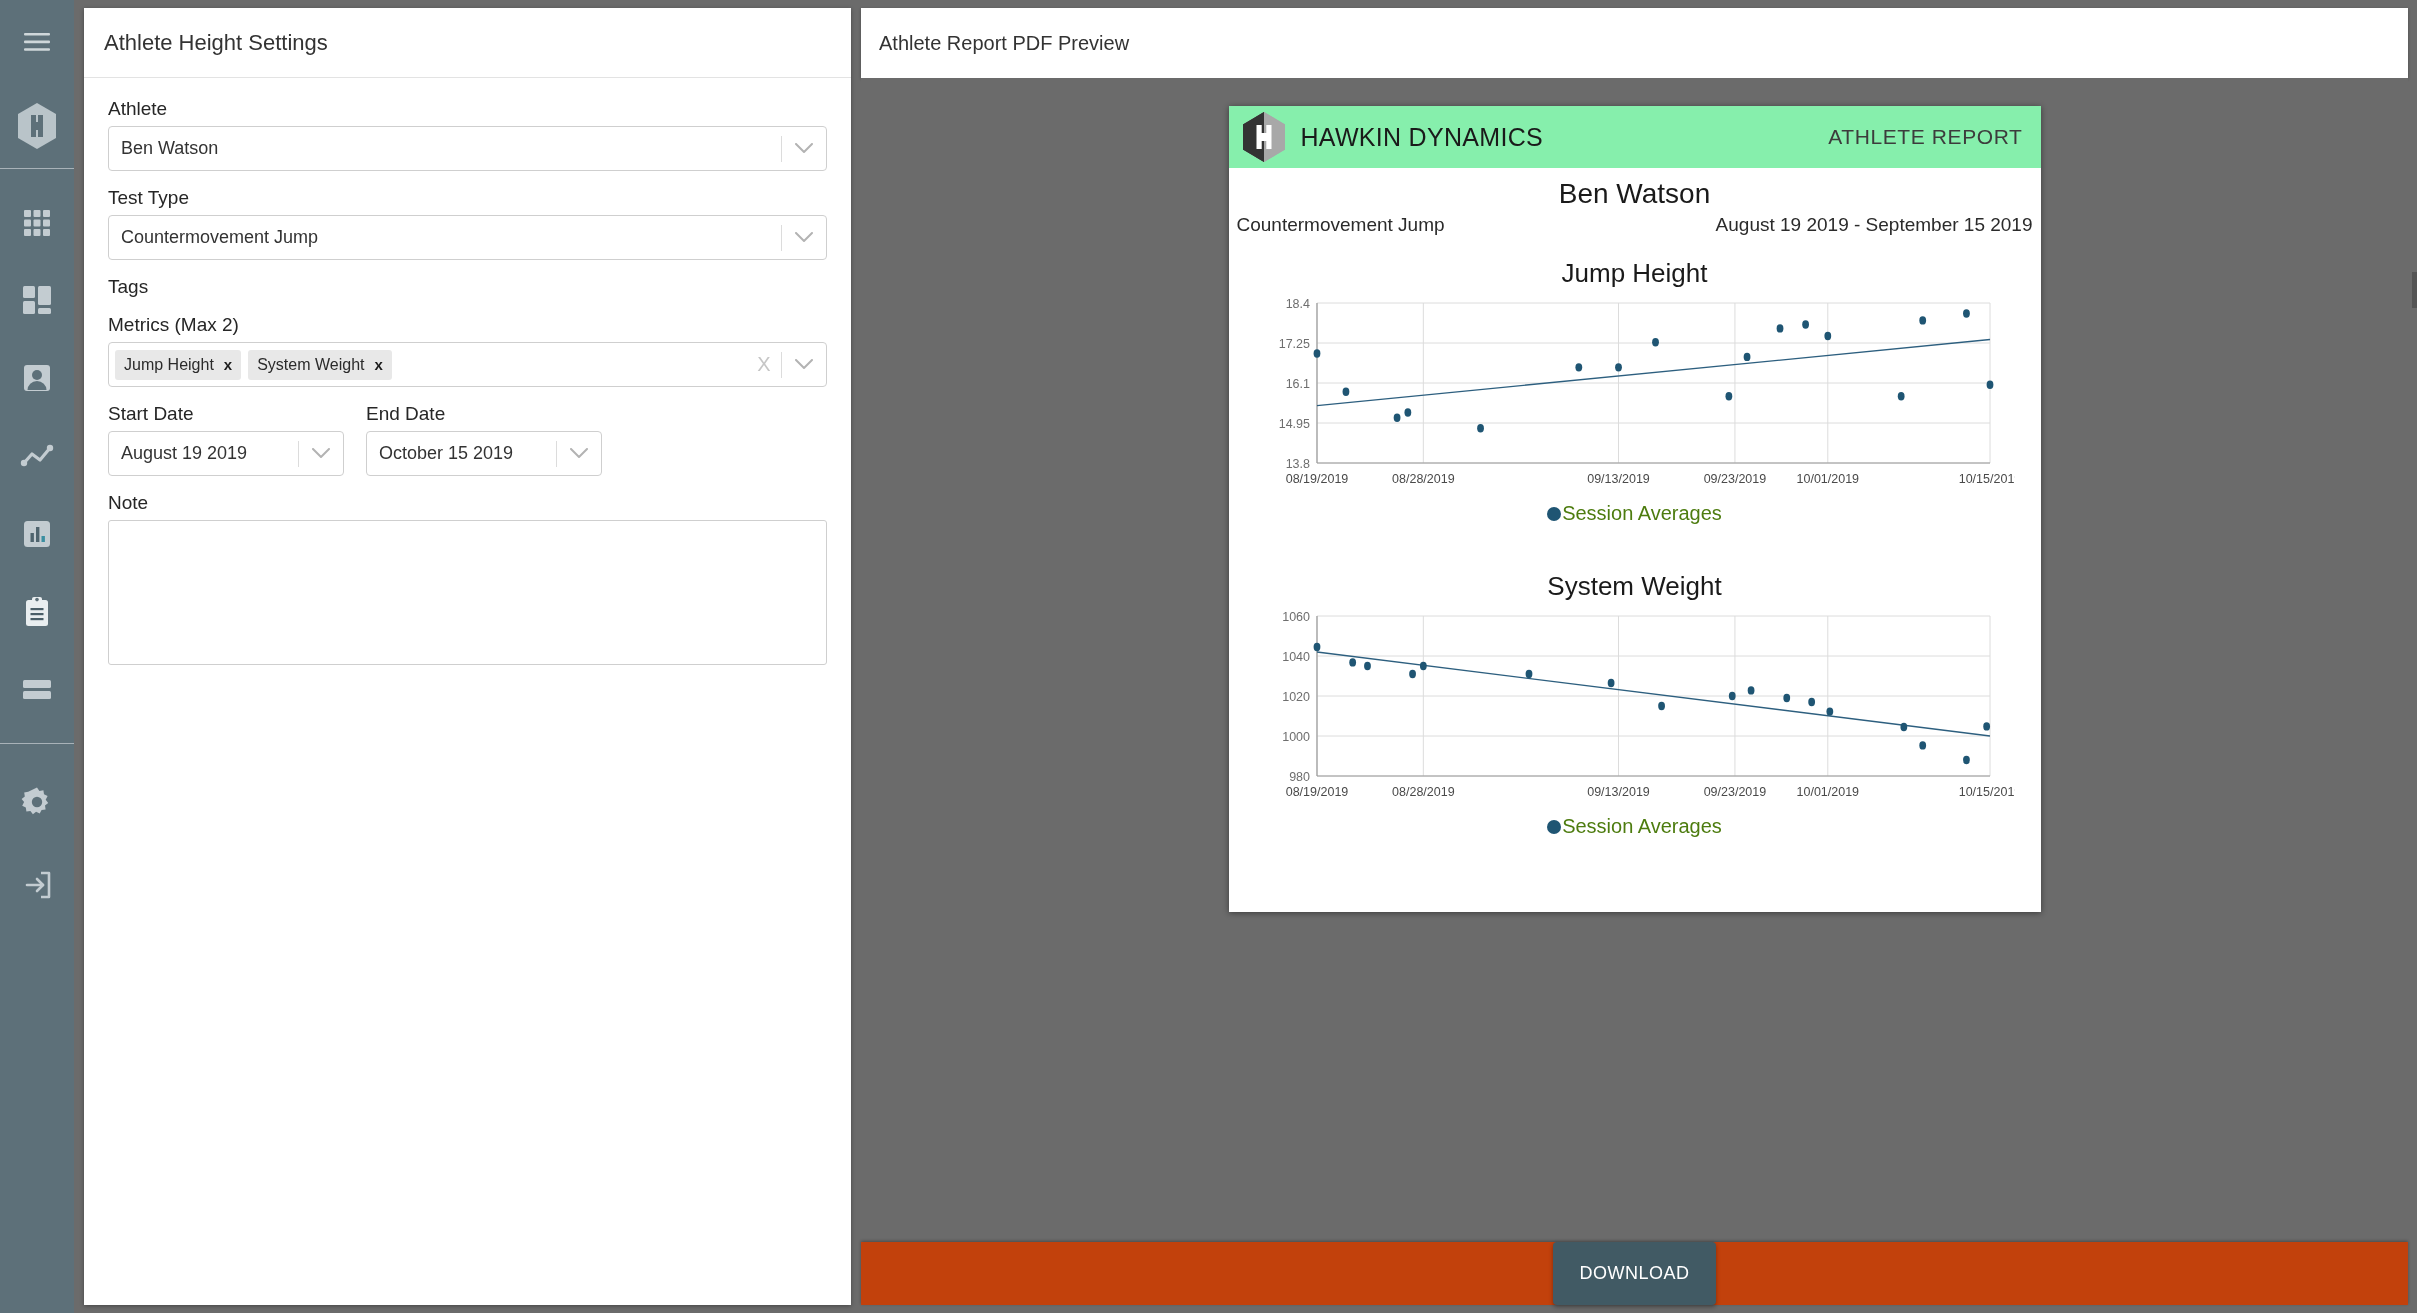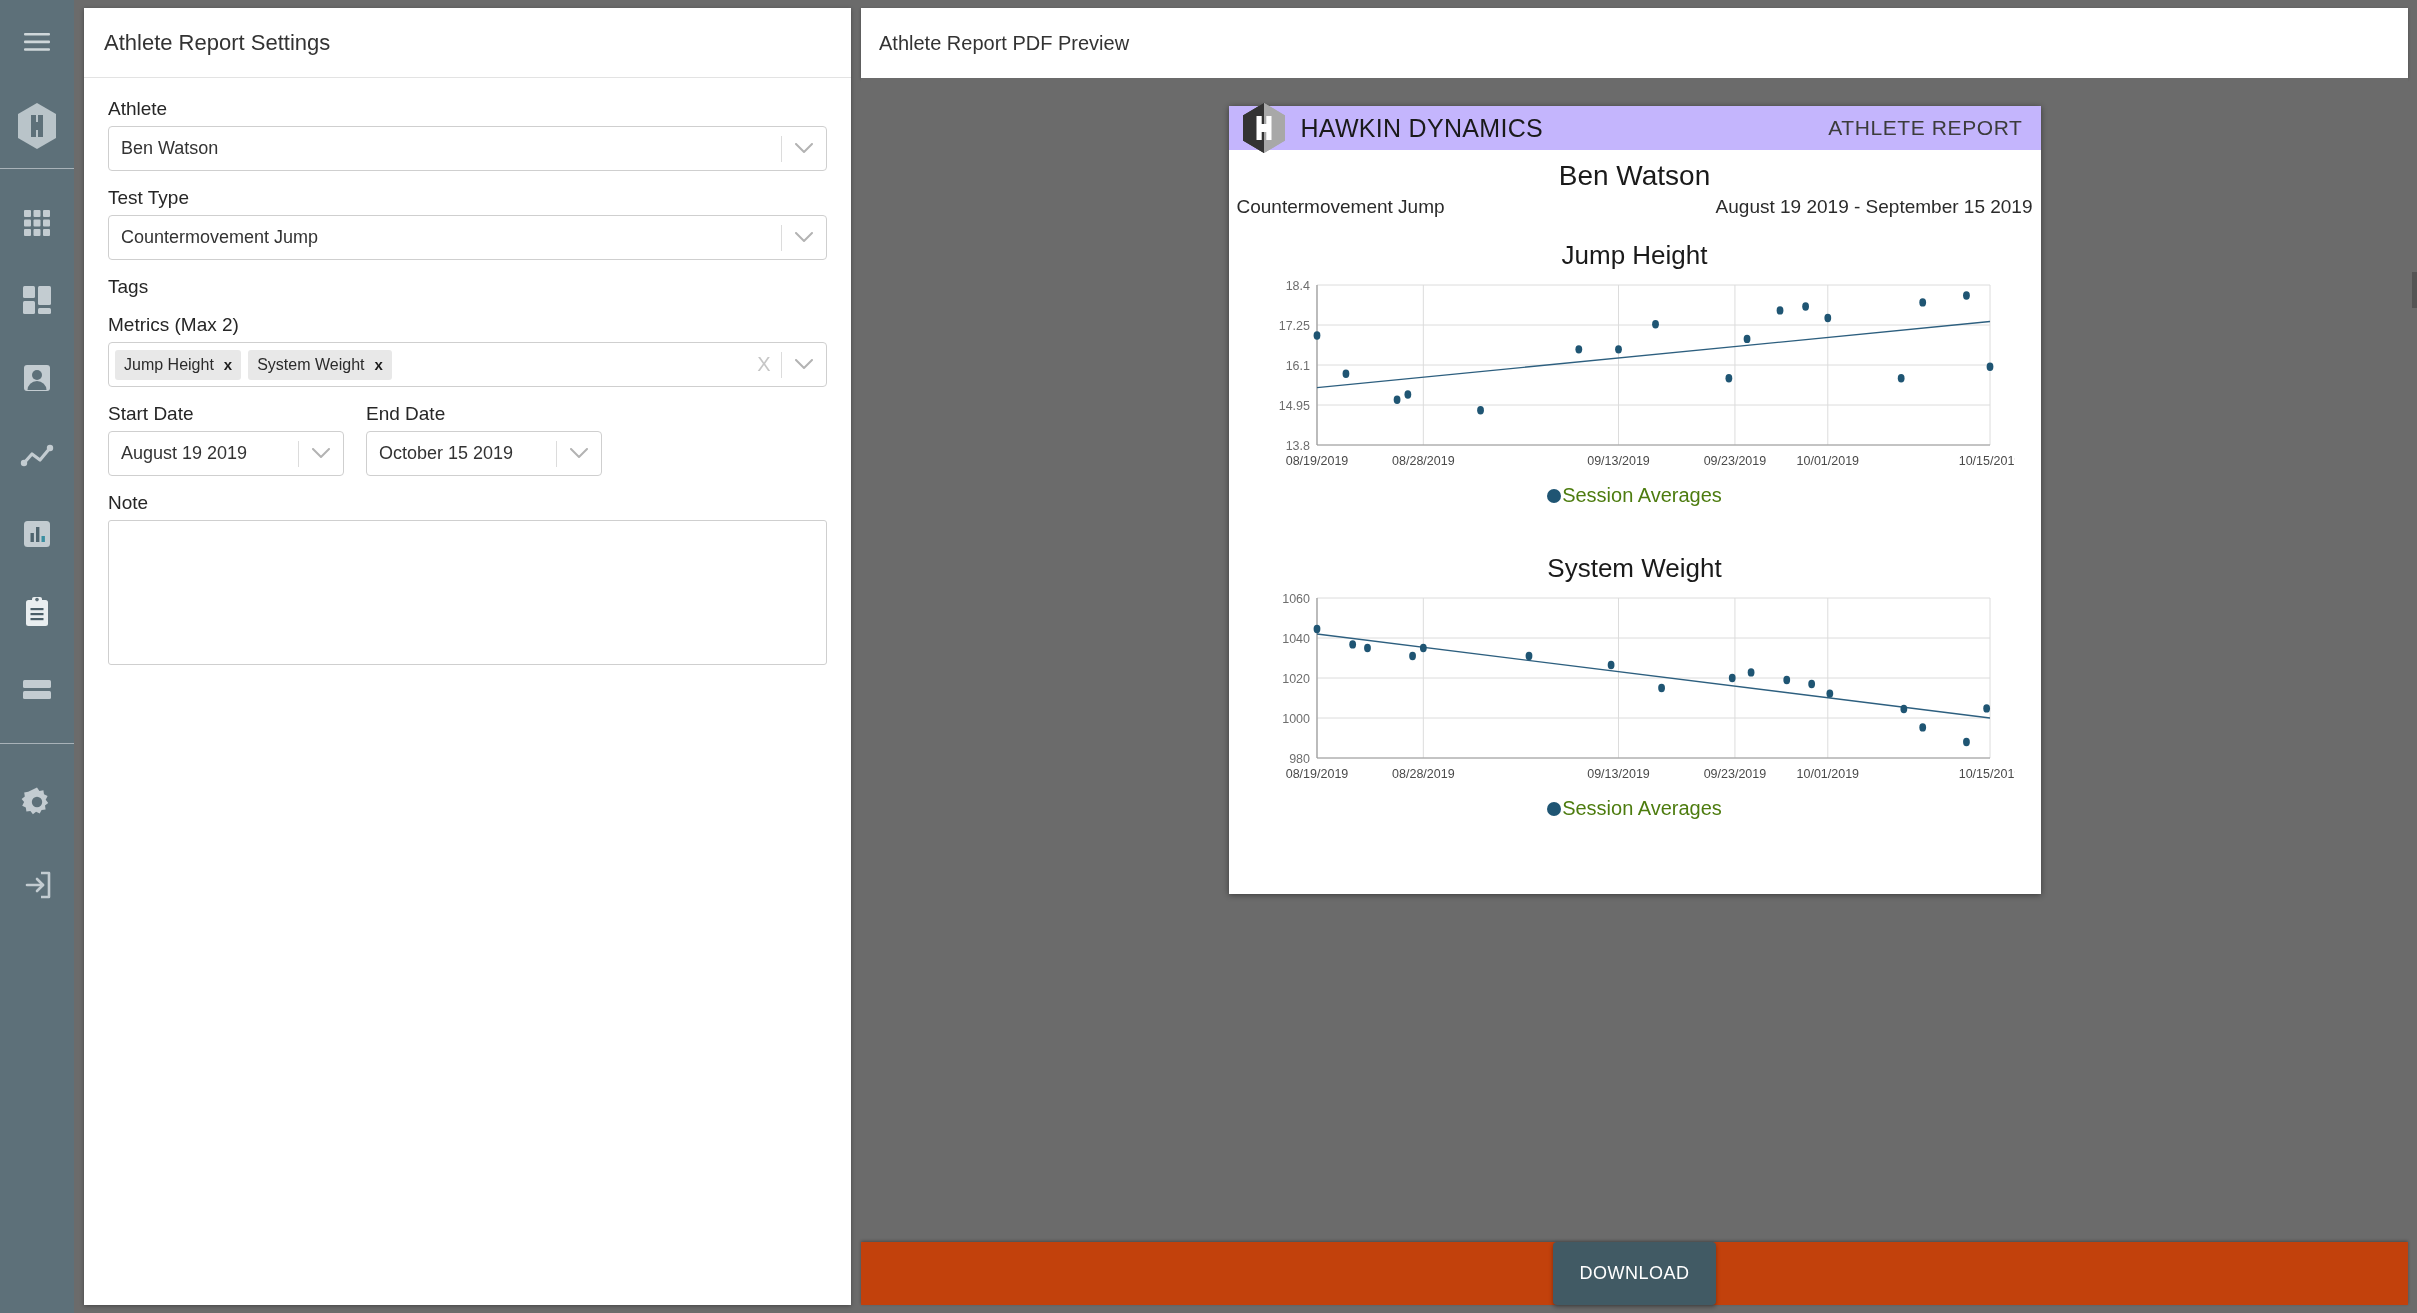--- a/index.html
+++ b/index.html
@@ -104,21 +104,21 @@
   #download-btn {
     background: #415a64; color:#fff; border: none; border-radius: 4px;
     font-size: 18px; letter-spacing: .5px; padding: 13px 26px;
     font-family: "Liberation Sans", sans-serif; cursor: pointer;
     box-shadow: 0 2px 4px rgba(0,0,0,.35);
   }
 
   
   .pdf-page { width: 812px; background: #fff; box-shadow: 0 1px 6px rgba(0,0,0,.45); }
   .pdf-banner {
-    height: 44px; background: #c4b5fd; display:flex; align-items:center;
+    height: 62px; background: #86efac; display:flex; align-items:center;
     padding: 12px 12px; justify-content: space-between;
   }
   .brand { display:flex; align-items:center; gap: 14px; }
   .brand-name { font-size: 25px; letter-spacing: .3px; color: #1a1a1a; }
   .report-kicker { font-size: 21px; color: #3c3c3c; letter-spacing: .6px; padding-right: 6px; }
   .pdf-athlete { text-align:center; font-size: 28px; color:#1a1a1a; margin-top: 10px; }
   .pdf-meta {
     display:flex; justify-content: space-between; font-size: 19px; color:#2b2b2b;
     padding: 4px 8px 0 8px;
   }
@@ -250,21 +250,21 @@
         <line x1="5" y1="15" x2="21" y2="15" stroke="#c3ccd1" stroke-width="2.6" stroke-linecap="round"></line>
         <polyline points="15,9 21,15 15,21" fill="none" stroke="#c3ccd1" stroke-width="2.6" stroke-linecap="round" stroke-linejoin="round"></polyline>
       </svg>
     </div>
 
   </nav>
 
   <div id="main">
 
     <section id="settings-panel">
-      <div class="panel-head">Athlete Report Settings</div>
+      <div class="panel-head">Athlete Height Settings</div>
       <div class="panel-body">
 
         <div class="field-group">
           <label class="field-label">Athlete</label>
           <div class="select-box">
             <span class="select-val">Ben Watson</span>
             <span class="sel-divider"></span>
             <span class="caret">
               <svg width="18" height="11" viewBox="0 0 18 11">
                   <polyline points="1,1 9,9 17,1" fill="none" stroke="#b3b3b3" stroke-width="2" stroke-linecap="round" stroke-linejoin="round"></polyline>

